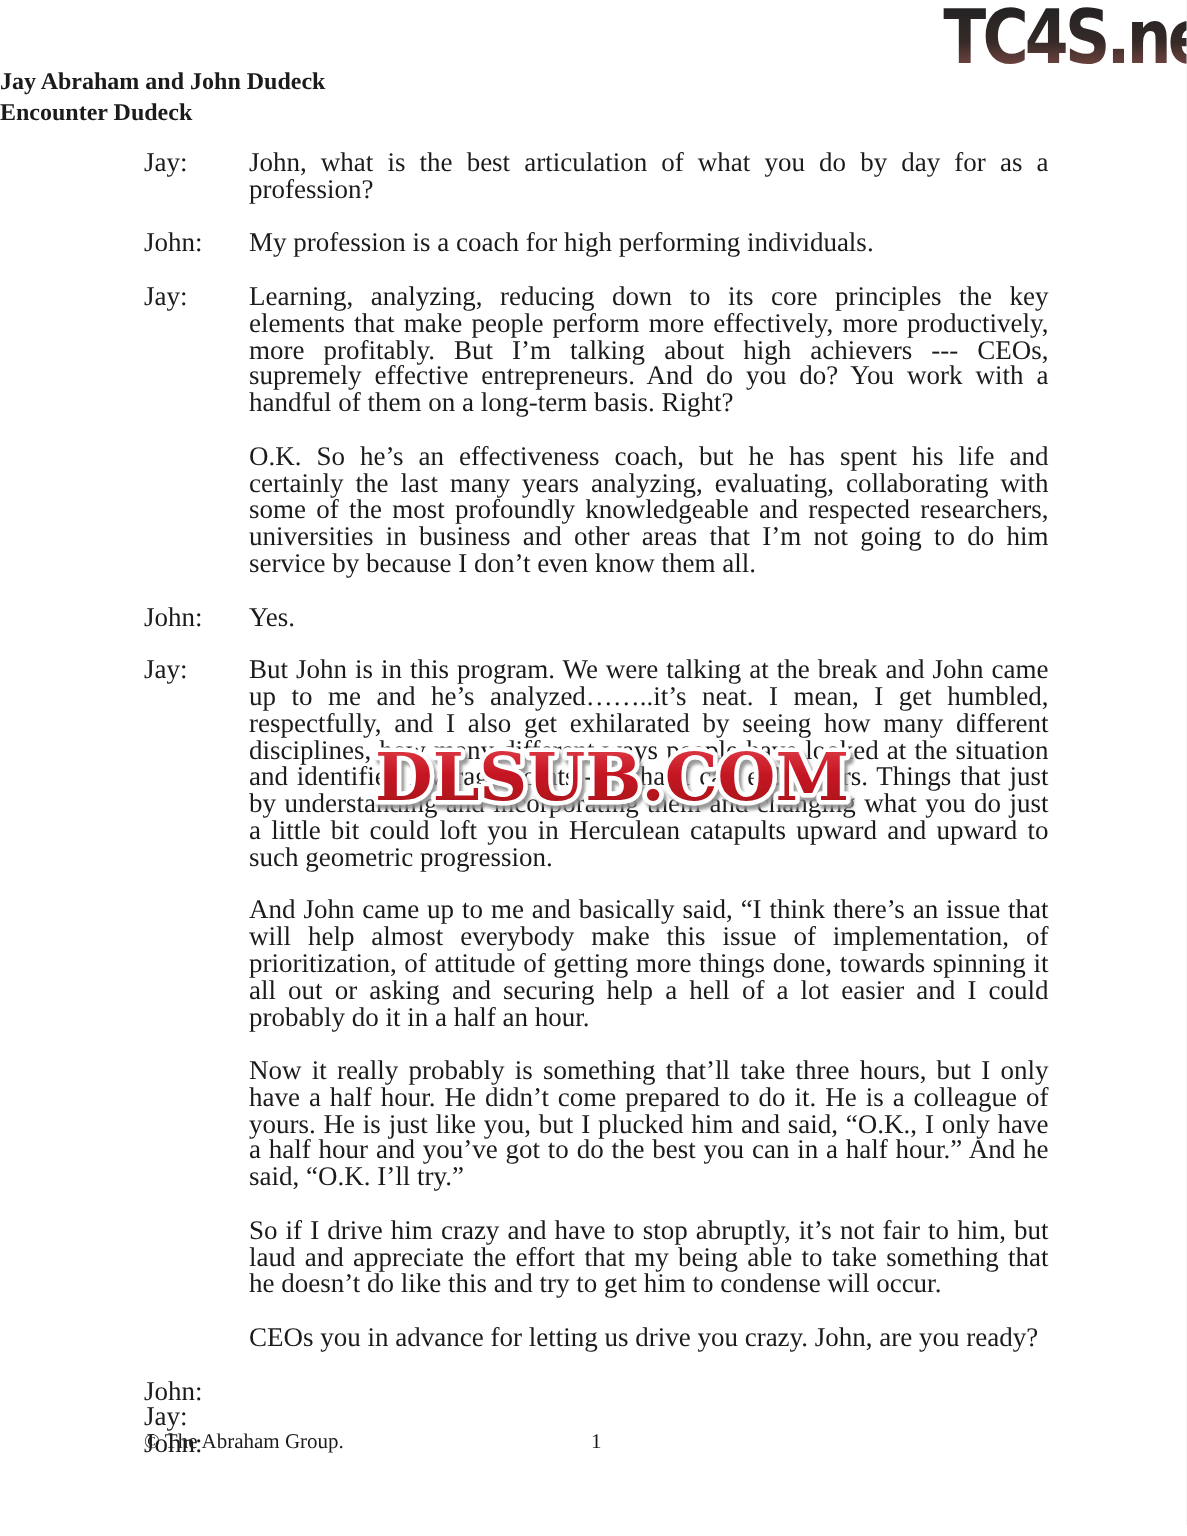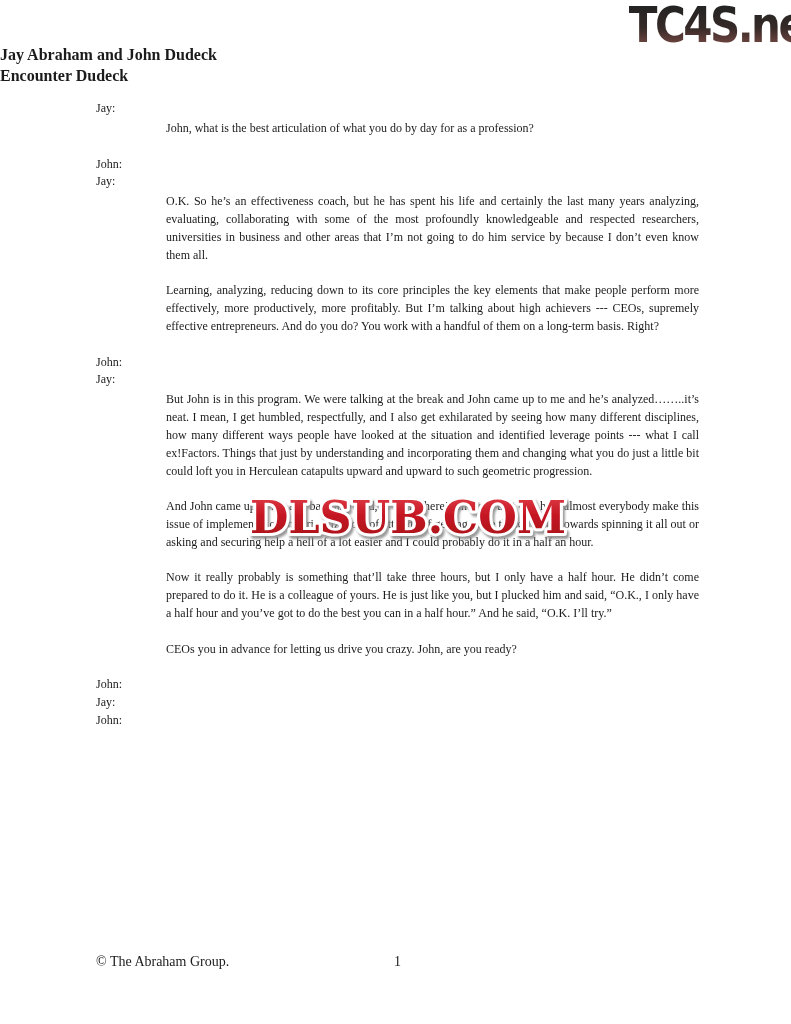--- a/index.html
+++ b/index.html
@@ -44,30 +44,30 @@
     font-size: 16px;
     line-height: 21px;
   }
 
   
   .dialogue {
     position: absolute;
     top: 100px;
     left: 96px;
     width: 603px;
-    font-size: 12px;
+    font-size: 18px;
     line-height: 17.8px;
   }
   .entry {
     display: grid;
     grid-template-columns: 70px 1fr;
     align-items: start;
   }
   .speaker { grid-column: 1; }
-  .speech  { grid-column: 2; margin-top: 20px; }
+  .speech  { grid-column: 2; }
   .para {
     margin: 0 0 17.8px 0;
     text-align: justify;
   }
   .para:last-child { margin-bottom: 17.8px; }
 
   
   .footer {
     position: absolute;
     top: 954px;
@@ -109,37 +109,44 @@
 
   <div class="dialogue" id="dialogue">
       <div class="entry">
         <div class="speaker">Jay:</div>
         <div class="speech">
           <p class="para">John, what is the best articulation of what you do by day for as a profession?</p>
         </div>
       </div>
       <div class="entry">
         <div class="speaker">John:</div>
+        <div class="speech">
+          <p class="para">My profession is a coach for high performing individuals.</p>
+        </div>
       </div>
       <div class="entry">
         <div class="speaker">Jay:</div>
         <div class="speech">
+          <p class="para">Learning, analyzing, reducing down to its core principles the key elements that make people perform more effectively, more productively, more profitably.  But I’m talking about high achievers --- CEOs, supremely effective entrepreneurs.  And do you do?  You work with a handful of them on a long-term basis.  Right?</p>
           <p class="para">O.K.  So he’s an effectiveness coach, but he has spent his life and certainly the last many years analyzing, evaluating, collaborating with some of the most profoundly knowledgeable and respected researchers, universities in business and other areas that I’m not going to do him service by because I don’t even know them all.</p>
-          <p class="para">Learning, analyzing, reducing down to its core principles the key elements that make people perform more effectively, more productively, more profitably.  But I’m talking about high achievers --- CEOs, supremely effective entrepreneurs.  And do you do?  You work with a handful of them on a long-term basis.  Right?</p>
         </div>
       </div>
       <div class="entry">
         <div class="speaker">John:</div>
+        <div class="speech">
+          <p class="para">Yes.</p>
+        </div>
       </div>
       <div class="entry">
         <div class="speaker">Jay:</div>
         <div class="speech">
           <p class="para">But John is in this program.  We were talking at the break and John came up to me and he’s analyzed……..it’s neat.  I mean, I get humbled, respectfully, and I also get exhilarated by seeing how many different disciplines, how many different ways people have looked at the situation and identified leverage points --- what I call ex!Factors.  Things that just by understanding and incorporating them and changing what you do just a little bit could loft you in Herculean catapults upward and upward to such geometric progression.</p>
           <p class="para">And John came up to me and basically said, “I think there’s an issue that will help almost everybody make this issue of implementation, of prioritization, of attitude of getting more things done, towards spinning it all out or asking and securing help a hell of a lot easier and I could probably do it in a half an hour.</p>
           <p class="para">Now it really probably is something that’ll take three hours, but I only have a half hour.  He didn’t come prepared to do it.  He is a colleague of yours.  He is just like you, but I plucked him and said, “O.K., I only have a half hour and you’ve got to do the best you can in a half hour.”  And he said, “O.K.  I’ll try.”</p>
+          <p class="para">So if I drive him crazy and have to stop abruptly, it’s not fair to him, but laud and appreciate the effort that my being able to take something that he doesn’t do like this and try to get him to condense will occur.</p>
           <p class="para">CEOs you in advance for letting us drive you crazy.  John, are you ready?</p>
         </div>
       </div>
       <div class="entry">
         <div class="speaker">John:</div>
       </div>
       <div class="entry">
         <div class="speaker">Jay:</div>
       </div>
       <div class="entry">

